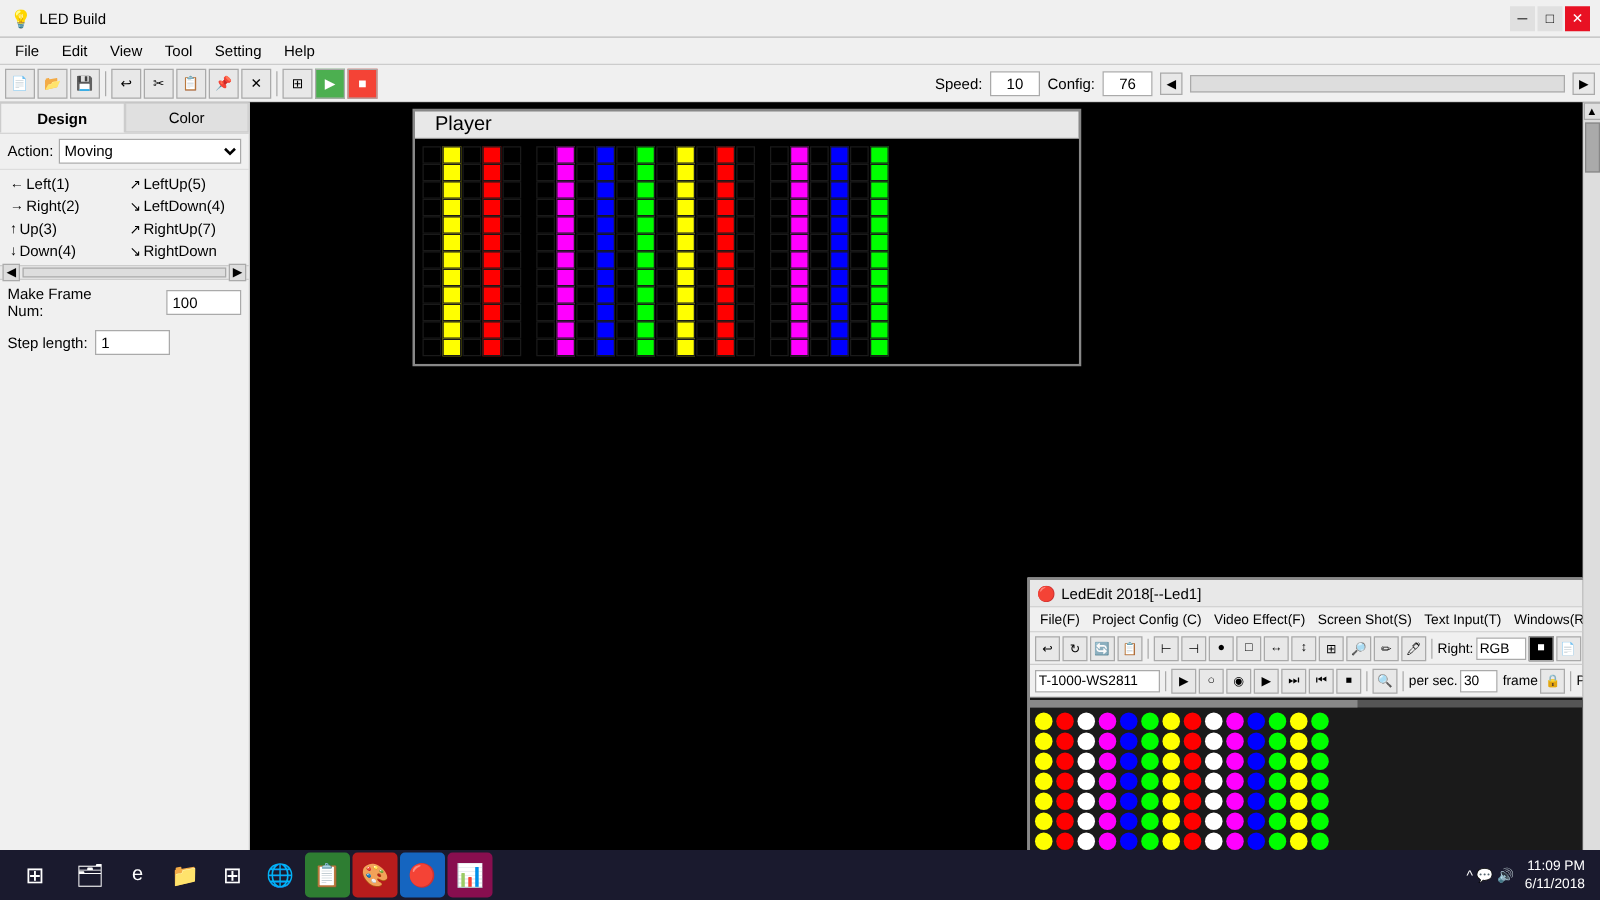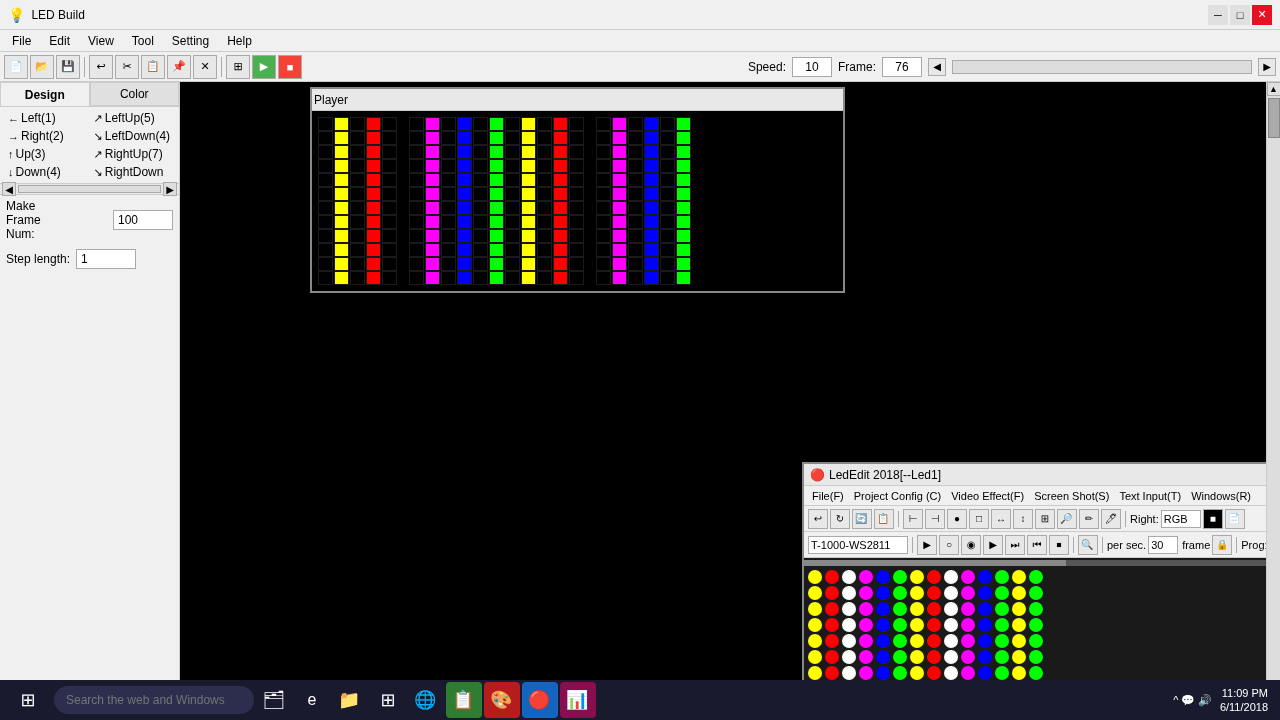--- a/index.html
+++ b/index.html
@@ -61,21 +61,21 @@
     
     .main-layout {
       display: flex;
       width: 1280px;
       height: calc(720px - 30px - 22px - 30px - 22px); 
       background: #000;
     }
 
     
     .left-panel {
-      width: 180px;
+      width: 200px;
       background: #f0f0f0;
       border-right: 1px solid #ccc;
       display: flex;
       flex-direction: column;
     }
     .tabs {
       display: flex;
       border-bottom: 1px solid #ccc;
     }
     .tab {
@@ -189,22 +189,22 @@
       left: 130px;
       width: 535px;
       background: #000;
       border: 2px solid #888;
     }
     .player-titlebar {
       background: #e8e8e8;
       height: 22px;
       display: flex;
       align-items: center;
-      padding: 0 2px;
-      font-size: 12px;
+      padding: 0 16px;
+      font-size: 16px;
       border-bottom: 1px solid #ccc;
     }
 
     
     .right-scrollbar {
       width: 14px;
       background: #ddd;
       border-left: 1px solid #ccc;
       display: flex;
       flex-direction: column;
@@ -405,37 +405,43 @@
   <button class="toolbar-btn">📋</button>
   <button class="toolbar-btn">📌</button>
   <button class="toolbar-btn">✕</button>
   <div class="toolbar-sep"></div>
   <button class="toolbar-btn">⊞</button>
   <button class="toolbar-btn" style="background:#4CAF50;color:#fff;">▶</button>
   <button class="toolbar-btn" style="background:#f44336;color:#fff;">■</button>
   <div class="toolbar-right">
     <span class="speed-label">Speed:</span>
     <input class="speed-input" value="10" style="">
-    <span class="frame-label">Frame:</span>
+    <span class="frame-label">Config:</span>
     <input class="frame-input" value="76" style="">
     <button class="nav-btn">◀</button>
     <div class="scroll-track"></div>
     <button class="nav-btn">▶</button>
   </div>
 </div>
 
 <div class="main-layout">
 
   <div class="left-panel">
 
     <div class="tabs">
       <div class="tab active">Design</div>
       <div class="tab">Color</div>
     </div>
 
+    <div class="action-row">
+      <span class="action-label">Action:</span>
+      <select class="action-select">
+        <option>Moving</option>
+      </select>
+    </div>
 
     <div class="directions-grid">
       <div class="direction-item">
         <span class="dir-arrow">←</span>
         <span>Left(1)</span>
       </div>
       <div class="direction-item">
         <span class="dir-arrow">↗</span>
         <span>LeftUp(5)</span>
       </div>
@@ -1026,21 +1032,20 @@
     <div class="scroll-thumb"></div>
   </div>
 </div>
 
 <div class="status-bar">
   <span>Ready</span>
 </div>
 
 <div class="taskbar">
   <button class="start-btn">⊞</button>
-  <input class="taskbar-search" placeholder="Search the web and Windows" style="">
   <div class="taskbar-icon">🗂</div>
   <div class="taskbar-icon" style="font-size:16px;">e</div>
   <div class="taskbar-icon">📁</div>
   <div class="taskbar-icon">⊞</div>
   <div class="taskbar-icon" style="color:#4CAF50;">🌐</div>
   <div class="taskbar-icon" style="background:#2e7d32;border-radius:4px;">📋</div>
   <div class="taskbar-icon" style="background:#b71c1c;border-radius:4px;">🎨</div>
   <div class="taskbar-icon" style="background:#1565c0;border-radius:4px;">🔴</div>
   <div class="taskbar-icon" style="background:#880e4f;border-radius:4px;">📊</div>
   <div class="taskbar-right">

